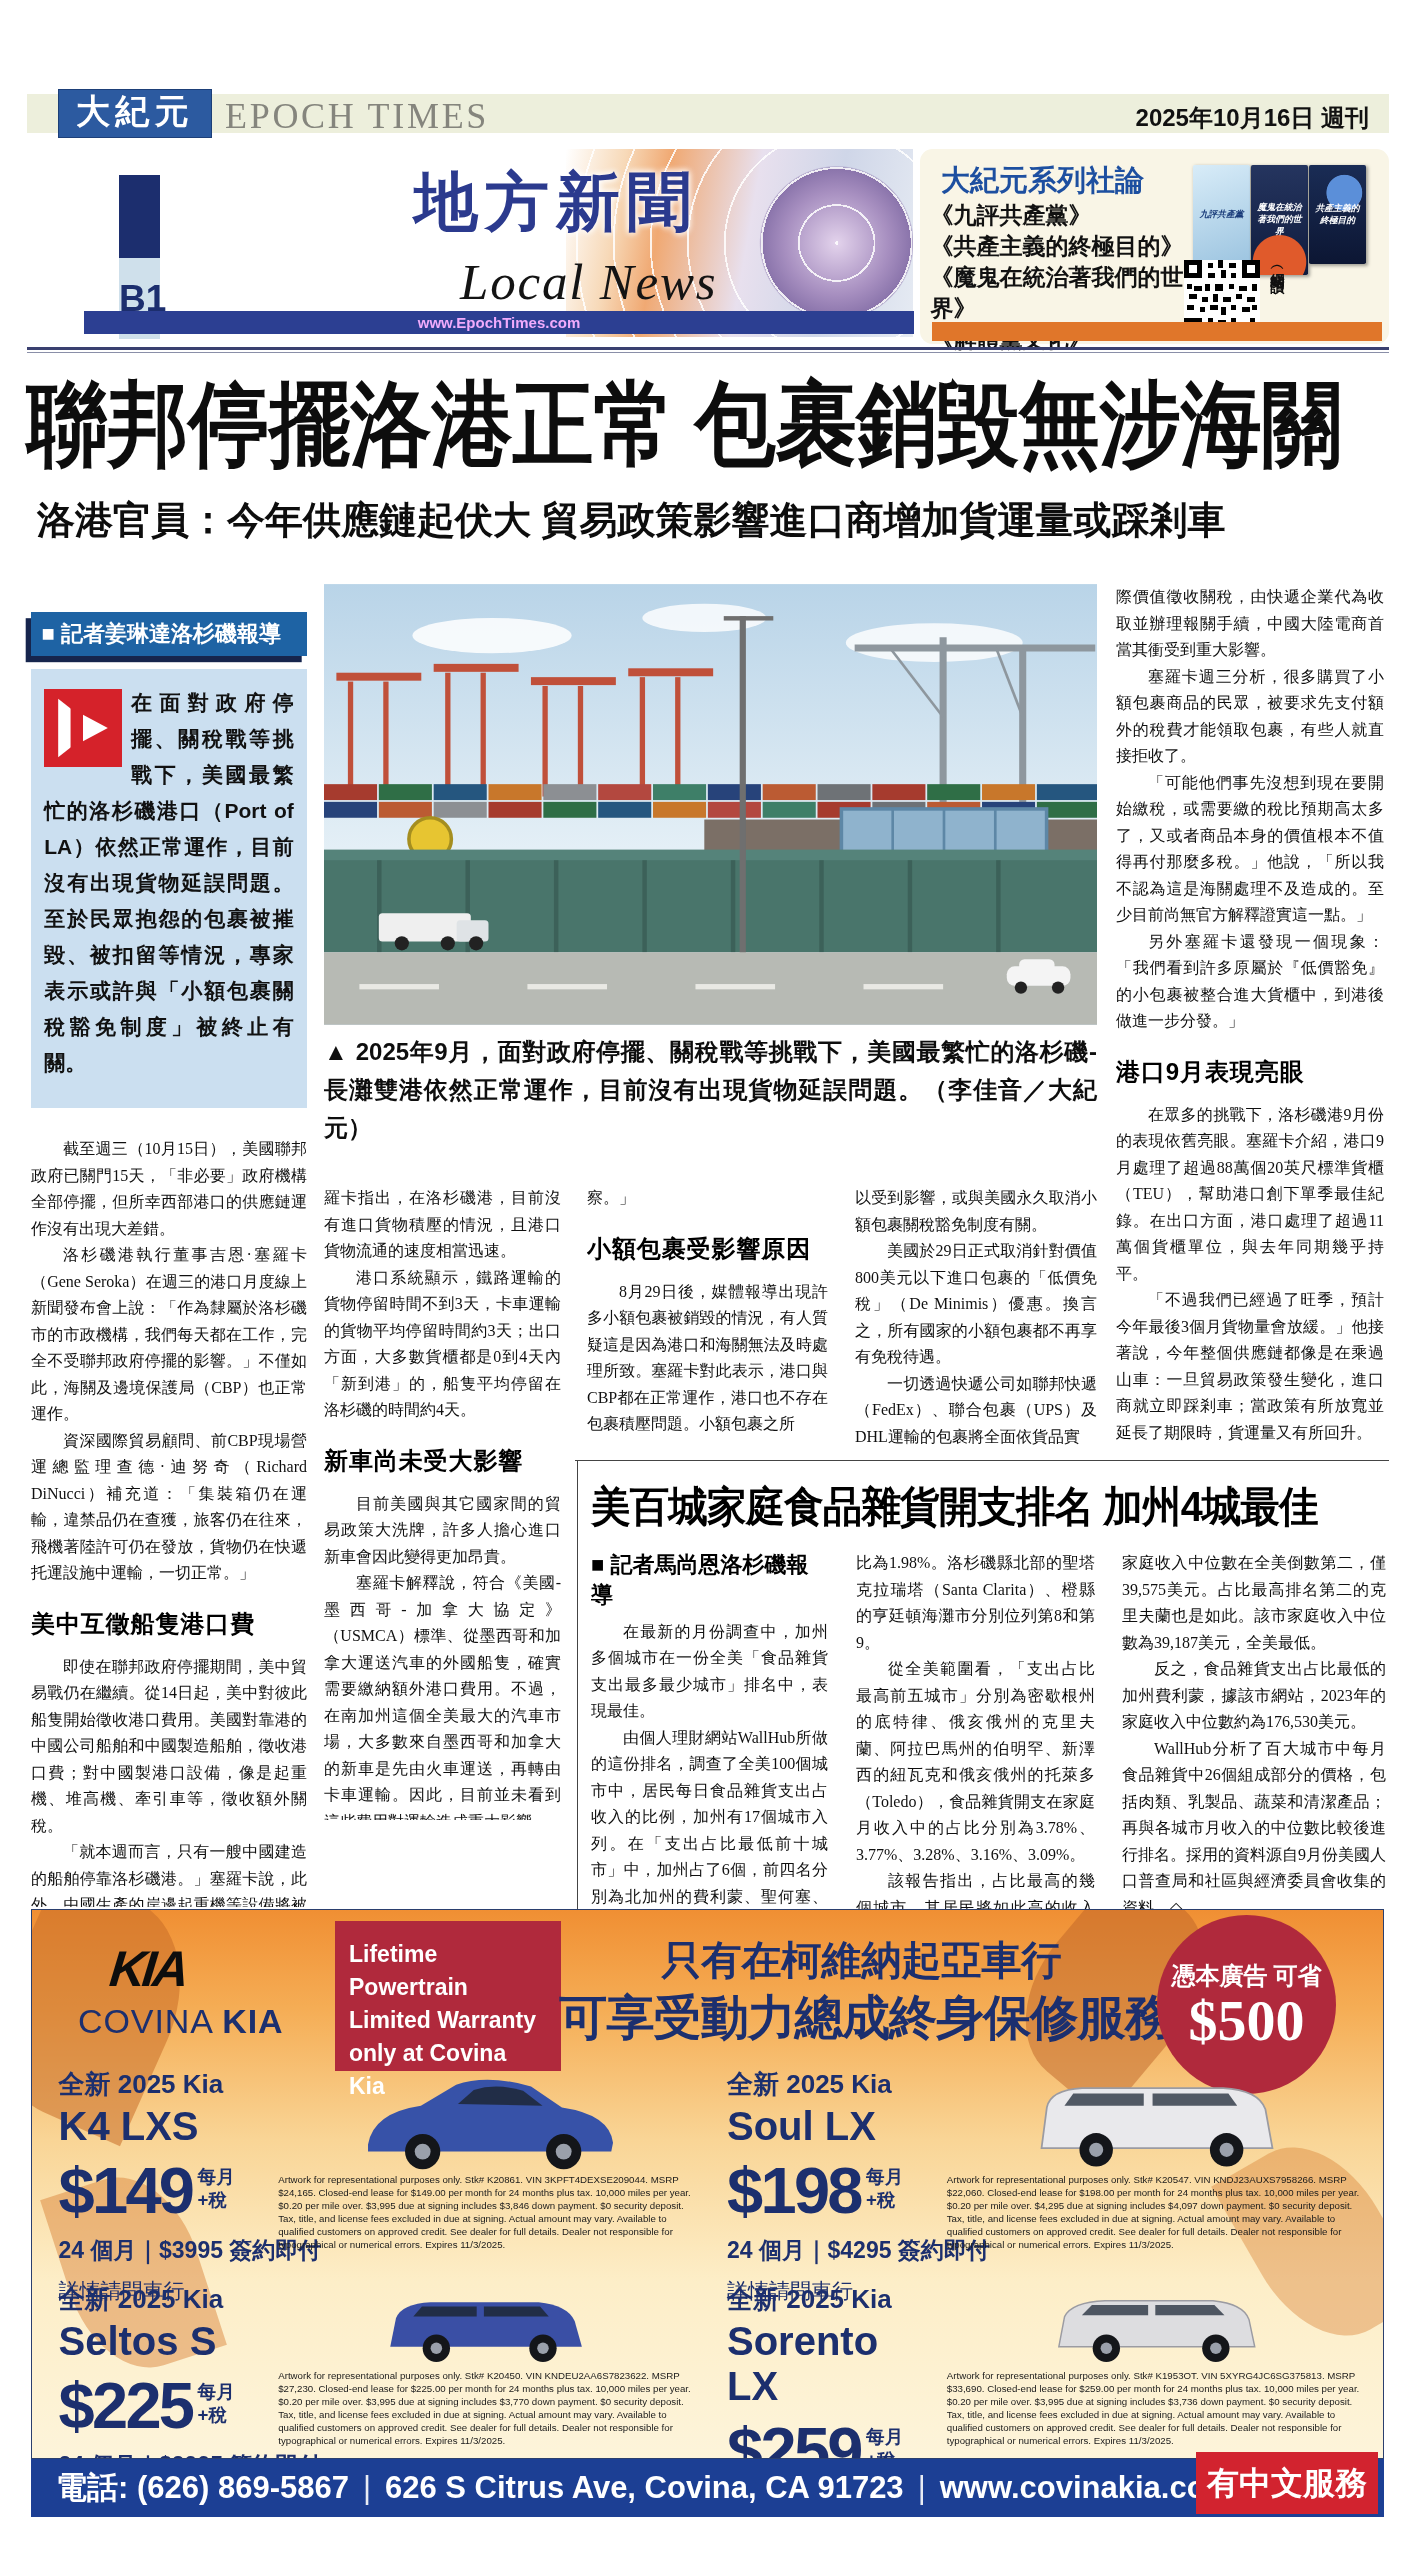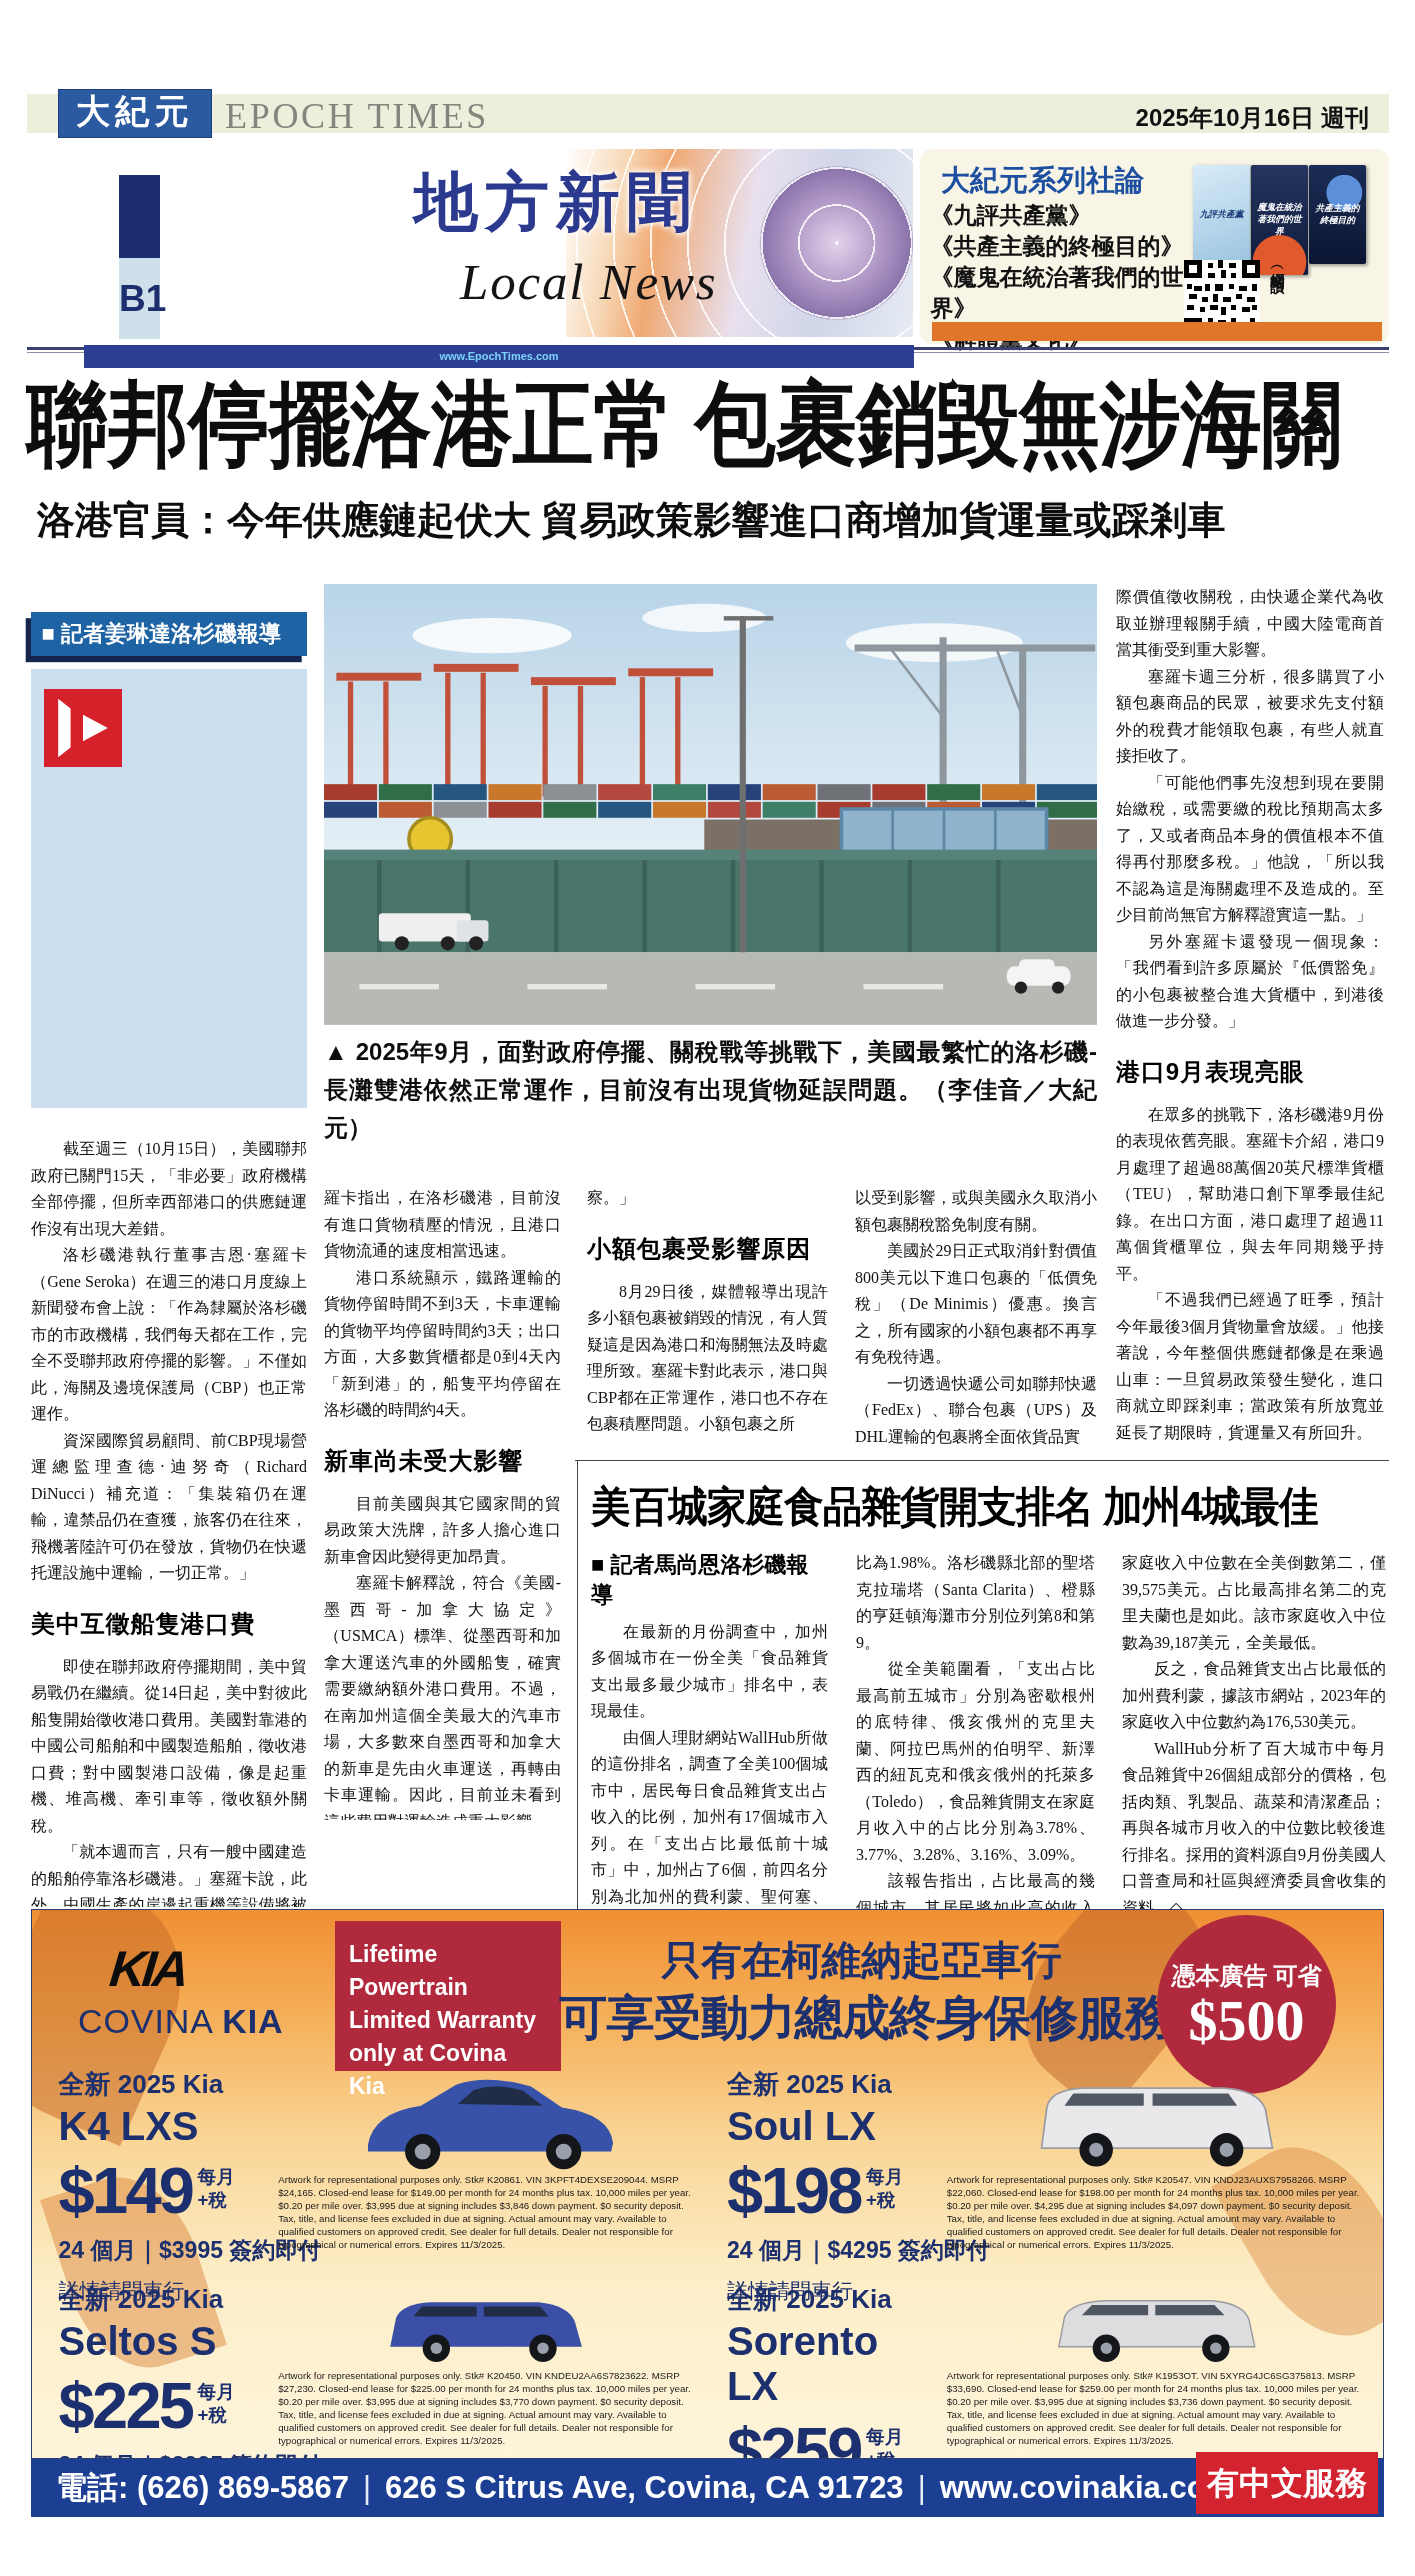--- a/index.html
+++ b/index.html
@@ -22,22 +22,22 @@
             font-weight:bold;font-size:37px;line-height:81px;text-align:center;}
   .globe{left:566px;top:149px;width:347px;height:188px;overflow:hidden;
      background:
        repeating-radial-gradient(circle at 78% 50%, rgba(255,255,255,.85) 0 1.8px, rgba(255,255,255,0) 1.8px 37px),
        radial-gradient(circle at 78% 50%, #e3d3ec 0%, #a78fc0 18%, #8a74ab 26%, rgba(138,116,171,0) 27%),
        linear-gradient(100deg,#ffffff 0%,#f7d9b8 16%,#f0a973 28%,#e8e0ee 52%,#cfd6e8 74%,#e6ebf3 100%);}
   .title-cn{left:414px;top:159px;font-size:64px;font-weight:bold;color:#2b3a8e;letter-spacing:7px;
             text-shadow:0 0 7px #fff,0 0 7px #fff;z-index:3;}
   .title-en{left:460px;top:253px;font-family:"Liberation Serif","DejaVu Serif",serif;font-style:italic;
             font-size:51px;color:#141414;z-index:3;letter-spacing:1.8px;}
-  .www-bar{left:84px;top:311px;width:830px;height:23px;background:#2c3f92;color:#7dd3fc;
-           font-size:11px;font-weight:bold;text-align:center;line-height:23px;z-index:2;margin-top:34px;}
+  .www-bar{left:84px;top:311px;width:830px;height:23px;background:#2c3f92;color:#f0abfc;
+           font-size:15px;font-weight:bold;text-align:center;line-height:23px;z-index:2;}
   .rule-a{left:26.5px;top:347px;width:1362px;height:2.7px;background:#3a4070;}
   .rule-b{left:26.5px;top:352px;width:1362px;height:0.9px;background:#8a8fa8;}
 
   .series-box{left:920px;top:149px;width:469px;height:195px;background:#f9f5e6;border-radius:12.4px;}
   .ed-title{left:21px;top:12.4px;font-size:29px;font-weight:bold;color:#1d4fa0;position:absolute;}
   .ed-books{left:10.6px;top:51px;width:257px;position:absolute;font-size:23px;font-weight:bold;
             color:#111;line-height:31px;}
   .covers{position:absolute;right:23px;top:16px;display:flex;gap:1px;align-items:flex-start;font-style:italic;}
   .cover{width:57px;height:99px;border-radius:1.8px;box-shadow:1.8px 1.8px 3.5px rgba(0,0,0,.35);
          display:flex;align-items:center;justify-content:center;text-align:center;
@@ -222,20 +222,21 @@
   <div class="abs subheadline">洛港官員：今年供應鏈起伏大 貿易政策影響進口商增加貨運量或踩剎車</div>
 
   <div class="abs byline1">■ 記者姜琳達洛杉磯報導</div>
   <div class="abs leadbox">
     <svg class="lead-icon" width="78" height="78" viewBox="0 0 88 88">
       <rect width="88" height="88" fill="#d5222a"></rect>
       <polygon points="16,11 58,44 16,77" fill="#fff"></polygon>
       <polygon points="30,20 64,44 30,68" fill="#d5222a"></polygon>
       <polygon points="44,29 72,44 44,59" fill="#fff"></polygon>
     </svg>
+    <div class="lead-text">在面對政府停擺、關稅戰等挑戰下，美國最繁忙的洛杉磯港口（Port of LA）依然正常運作，目前沒有出現貨物延誤問題。至於民眾抱怨的包裹被摧毀、被扣留等情況，專家表示或許與「小額包裹關稅豁免制度」被終止有關。</div>
   </div>
   <div class="abs col c1">
       <p class="para">截至週三（10月15日），美國聯邦政府已關門15天，「非必要」政府機構全部停擺，但所幸西部港口的供應鏈運作沒有出現大差錯。</p>
       <p class="para">洛杉磯港執行董事吉恩·塞羅卡（Gene Seroka）在週三的港口月度線上新聞發布會上說：「作為隸屬於洛杉磯市的市政機構，我們每天都在工作，完全不受聯邦政府停擺的影響。」不僅如此，海關及邊境保護局（CBP）也正常運作。</p>
       <p class="para">資深國際貿易顧問、前CBP現場營運總監理查德·迪努奇（Richard DiNucci）補充道：「集裝箱仍在運輸，違禁品仍在查獲，旅客仍在往來，飛機著陸許可仍在發放，貨物仍在快遞托運設施中運輸，一切正常。」</p>
       <h3 class="sub">美中互徵船隻港口費</h3>
       <p class="para">即使在聯邦政府停擺期間，美中貿易戰仍在繼續。從14日起，美中對彼此船隻開始徵收港口費用。美國對靠港的中國公司船舶和中國製造船舶，徵收港口費；對中國製港口設備，像是起重機、堆高機、牽引車等，徵收額外關稅。</p>
       <p class="para">「就本週而言，只有一艘中國建造的船舶停靠洛杉磯港。」塞羅卡說，此外，中國生產的岸邊起重機等設備將被徵收100%的關稅；貨物裝卸設備將面臨150%的新關稅。</p>
     </div>
 

